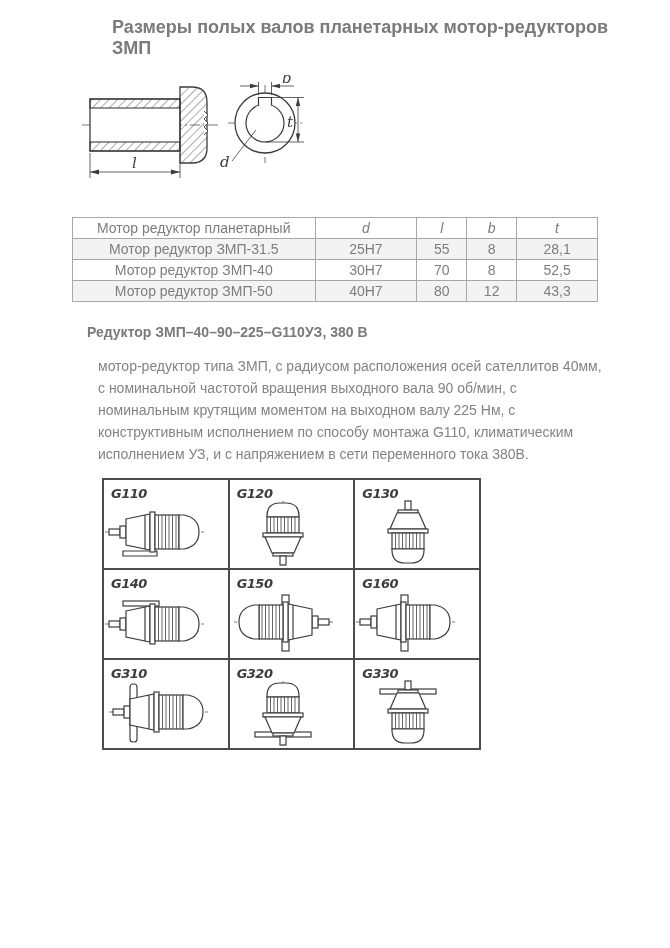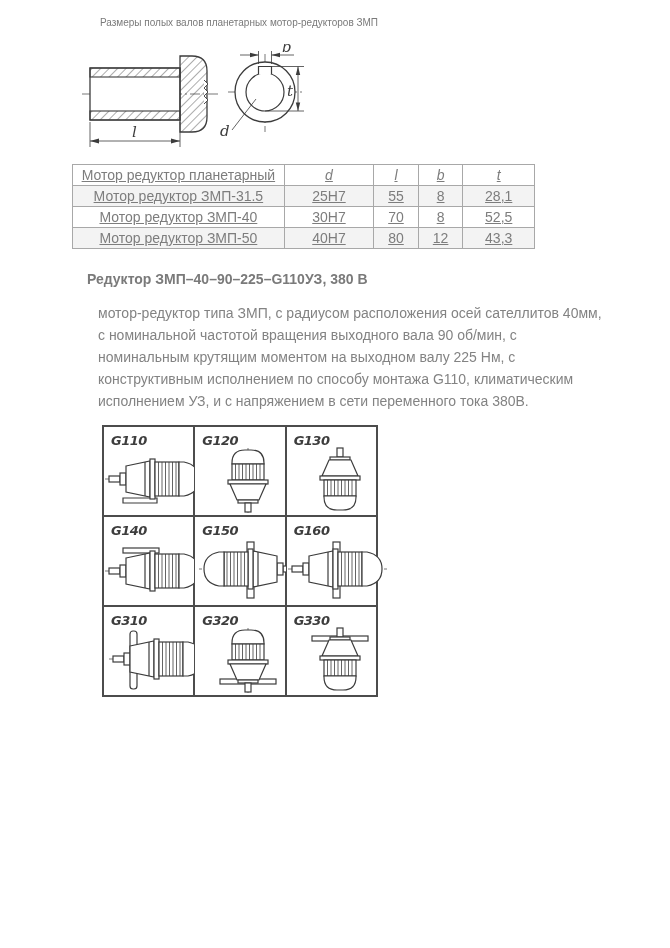--- a/index.html
+++ b/index.html
@@ -7,33 +7,32 @@
   body {
     width: 670px; height: 948px;
     font-family: "Liberation Sans", sans-serif;
     color: #7d7d7d;
     position: relative;
     overflow: hidden;
   }
   .page { padding: 17px 40px 40px 72px; }
 
   .title {
-    font-size: 10px; font-weight: normal; color: #7a7a7a;
-    margin-left: 28px;
+    font-size: 18px; font-weight: bold; color: #7a7a7a;
+    margin-left: 40px;
   }
 
   .shaft-drawing { margin: 16px 0 0 10px; }
 
   table.dims {
     border-collapse: collapse;
-    margin-top: 4px;
-    width: 463px;
+    margin-top: 26px;
+    width: 526px;
     font-size: 14px;
     color: #7d7d7d;
-    text-decoration: underline;
   }
   table.dims th, table.dims td {
     border: 1px solid #a8a8a8;
     text-align: center;
     font-weight: normal;
     height: 21px;
     padding: 0 4px;
   }
   table.dims .c-name { width: 243px; }
   table.dims .c-d { width: 102px; }
@@ -53,21 +52,21 @@
   }
   .description {
     font-size: 14px; line-height: 22px; color: #838383;
     margin-top: 15px; margin-left: 26px;
     width: 505px;
   }
   .mount-heading { margin-top: 30px; margin-left: 26px; }
 
   .mount-grid {
     margin: 13px 0 0 30px;
-    width: 276px;
+    width: 379px;
     display: grid;
     grid-template-columns: repeat(3, 1fr);
     border: 1px solid #4c4c4c;
   }
   .gcell {
     position: relative;
     height: 90px;
     border: 1px solid #4c4c4c;
     background: #fff;
   }

